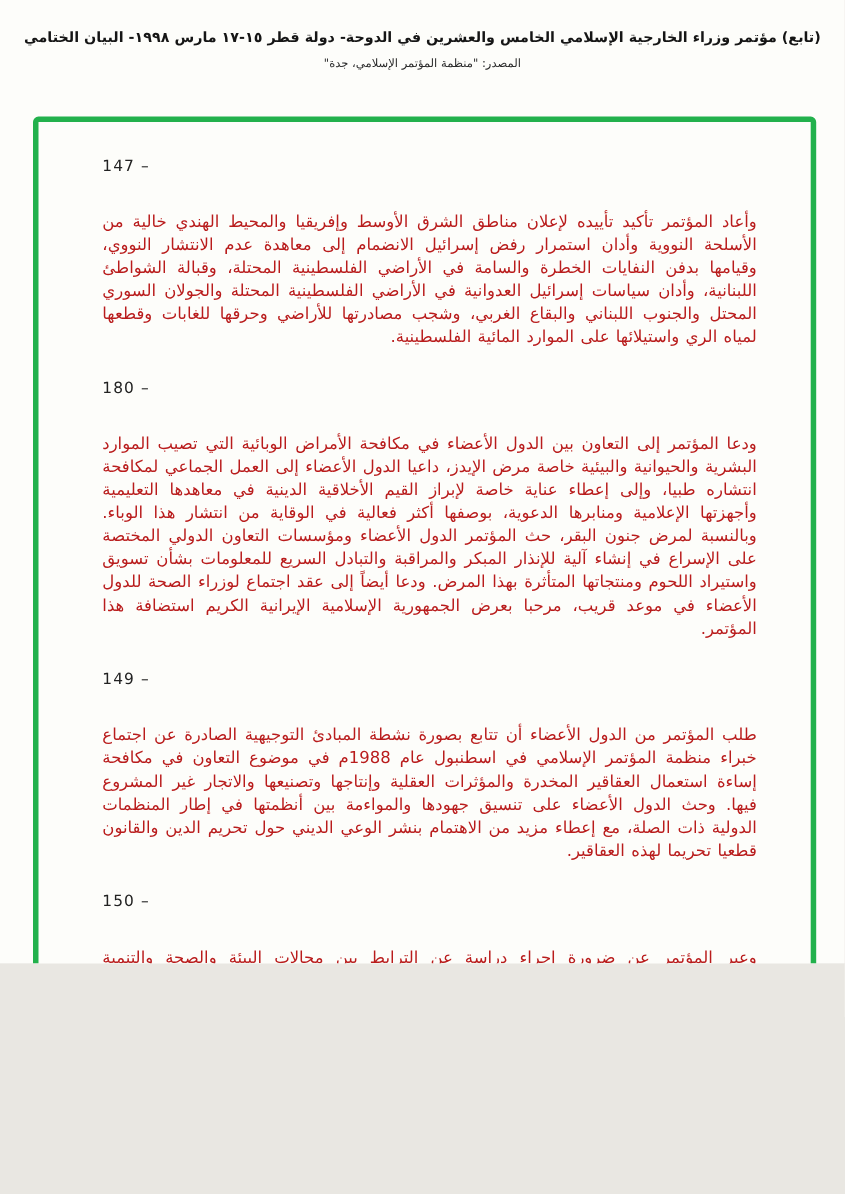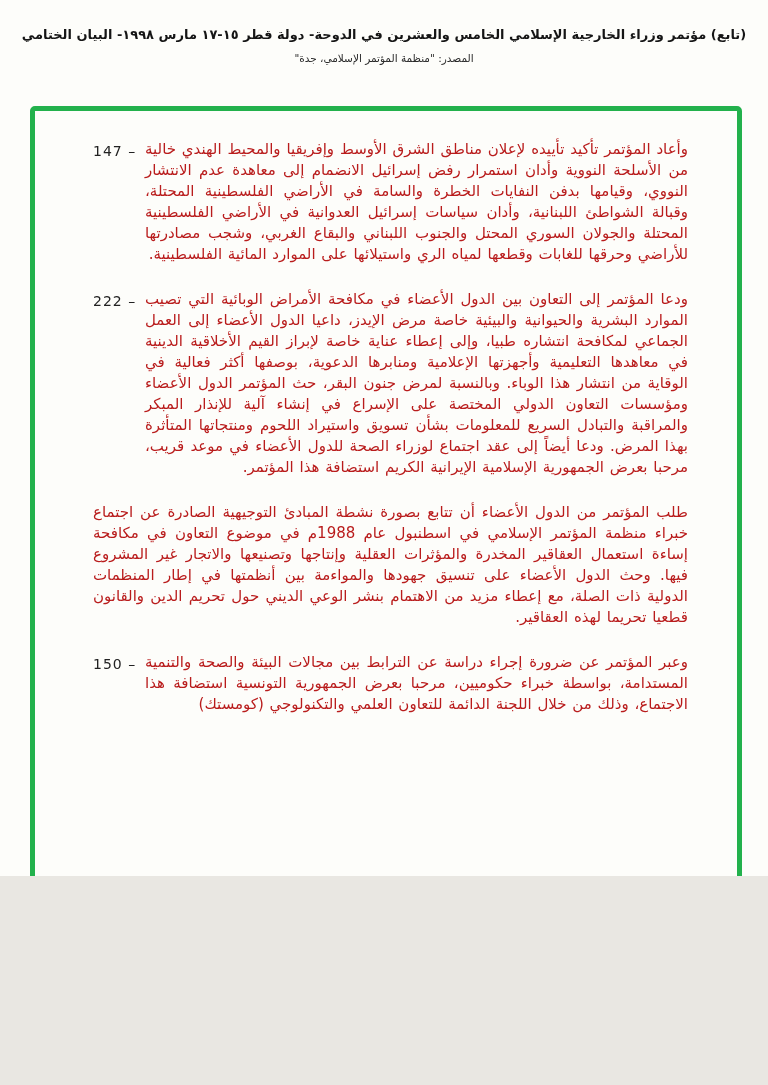--- a/index.html
+++ b/index.html
@@ -55,20 +55,21 @@
     width: 708px;
     height: 4px;
     background: #22b14c;
     border-radius: 2px;
   }
 
   
   .para {
     display: flex;
     margin-bottom: 24px;
+    flex-direction: column;
   }
   .para:last-child { margin-bottom: 16px; }
   .para-num {
     flex: 0 0 52px;
     width: 52px;
     direction: ltr;
     text-align: left;
     font-size: 14px;
     color: #222;
     padding-top: 4px;
@@ -106,25 +107,26 @@
   </div>
 
   <div class="frame">
 
     <div class="para">
       <div class="para-num">147 –</div>
       <div class="para-text">وأعاد المؤتمر تأكيد تأييده لإعلان مناطق الشرق الأوسط وإفريقيا والمحيط الهندي خالية من الأسلحة النووية وأدان استمرار رفض إسرائيل الانضمام إلى معاهدة عدم الانتشار النووي، وقيامها بدفن النفايات الخطرة والسامة في الأراضي الفلسطينية المحتلة، وقبالة الشواطئ اللبنانية، وأدان سياسات إسرائيل العدوانية في الأراضي الفلسطينية المحتلة والجولان السوري المحتل والجنوب اللبناني والبقاع الغربي، وشجب مصادرتها للأراضي وحرقها للغابات وقطعها لمياه الري واستيلائها على الموارد المائية الفلسطينية.</div>
     </div>
 
     <div class="para">
-      <div class="para-num">222 –</div>
+      <div class="para-num">180 –</div>
       <div class="para-text">ودعا المؤتمر إلى التعاون بين الدول الأعضاء في مكافحة الأمراض الوبائية التي تصيب الموارد البشرية والحيوانية والبيئية خاصة مرض الإيدز، داعيا الدول الأعضاء إلى العمل الجماعي لمكافحة انتشاره طبيا، وإلى إعطاء عناية خاصة لإبراز القيم الأخلاقية الدينية في معاهدها التعليمية وأجهزتها الإعلامية ومنابرها الدعوية، بوصفها أكثر فعالية في الوقاية من انتشار هذا الوباء. وبالنسبة لمرض جنون البقر، حث المؤتمر الدول الأعضاء ومؤسسات التعاون الدولي المختصة على الإسراع في إنشاء آلية للإنذار المبكر والمراقبة والتبادل السريع للمعلومات بشأن تسويق واستيراد اللحوم ومنتجاتها المتأثرة بهذا المرض. ودعا أيضاً إلى عقد اجتماع لوزراء الصحة للدول الأعضاء في موعد قريب، مرحبا بعرض الجمهورية الإسلامية الإيرانية الكريم استضافة هذا المؤتمر.</div>
     </div>
 
     <div class="para">
+      <div class="para-num">149 –</div>
       <div class="para-text">طلب المؤتمر من الدول الأعضاء أن تتابع بصورة نشطة المبادئ التوجيهية الصادرة عن اجتماع خبراء منظمة المؤتمر الإسلامي في اسطنبول عام 1988م في موضوع التعاون في مكافحة إساءة استعمال العقاقير المخدرة والمؤثرات العقلية وإنتاجها وتصنيعها والاتجار غير المشروع فيها. وحث الدول الأعضاء على تنسيق جهودها والمواءمة بين أنظمتها في إطار المنظمات الدولية ذات الصلة، مع إعطاء مزيد من الاهتمام بنشر الوعي الديني حول تحريم الدين والقانون قطعيا تحريما لهذه العقاقير.</div>
     </div>
 
     <div class="para">
       <div class="para-num">150 –</div>
       <div class="para-text">وعبر المؤتمر عن ضرورة إجراء دراسة عن الترابط بين مجالات البيئة والصحة والتنمية المستدامة، بواسطة خبراء حكوميين، مرحبا بعرض الجمهورية التونسية استضافة هذا الاجتماع، وذلك من خلال اللجنة الدائمة للتعاون العلمي والتكنولوجي (كومستك)</div>
     </div>
 
   </div>
 

